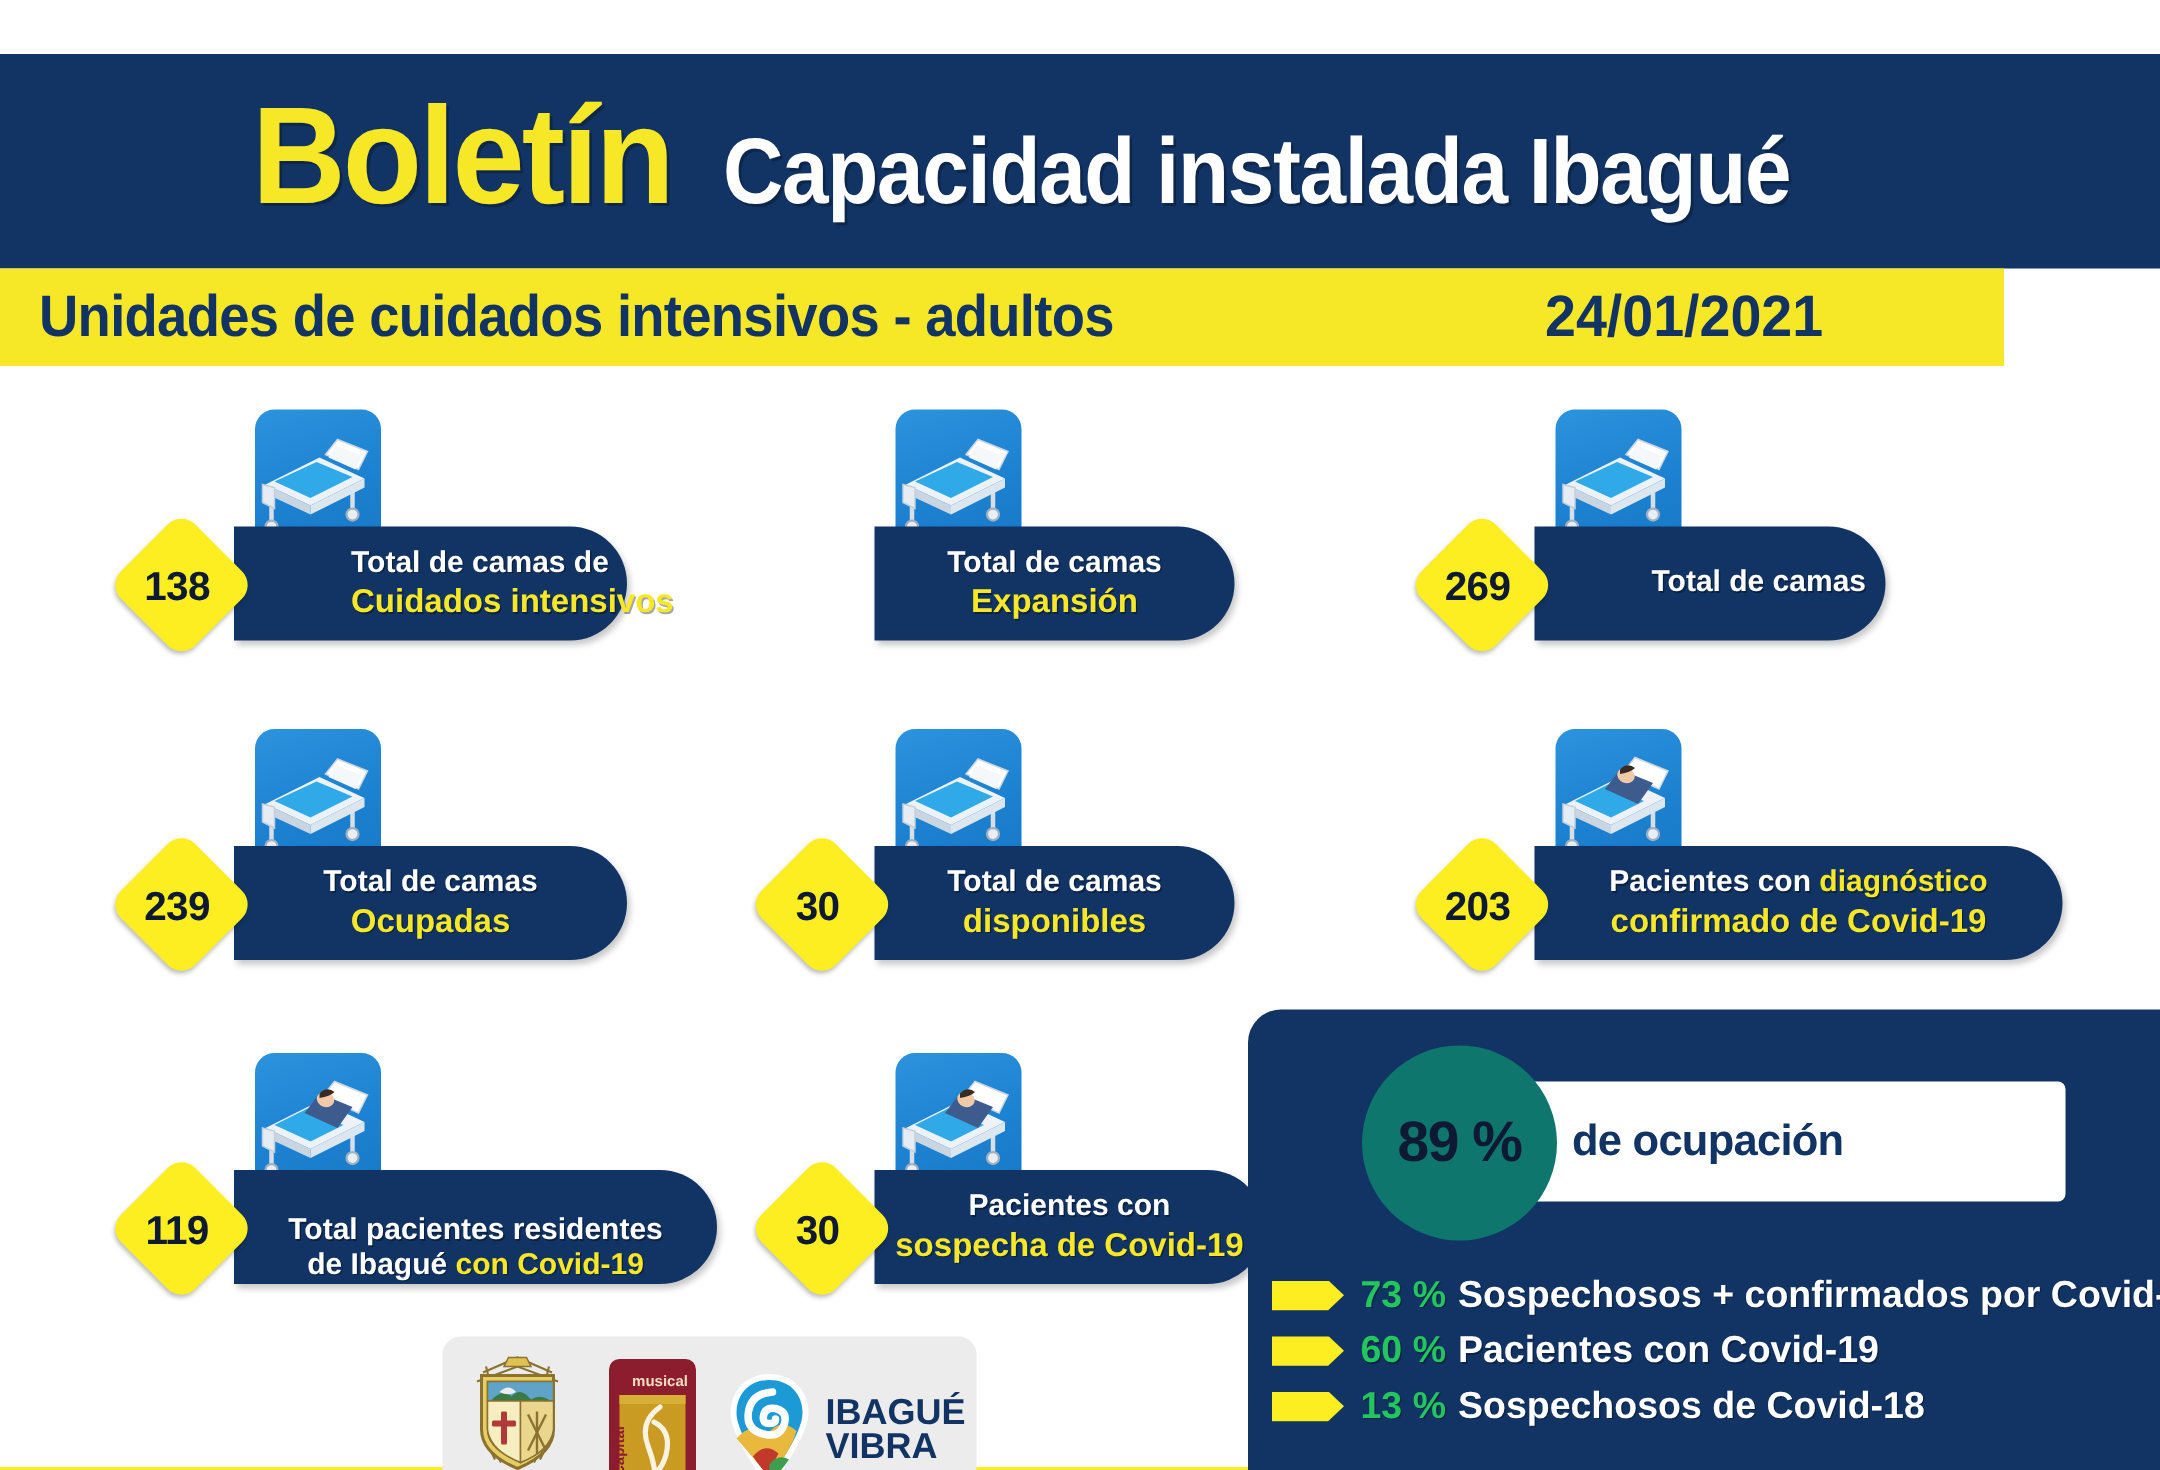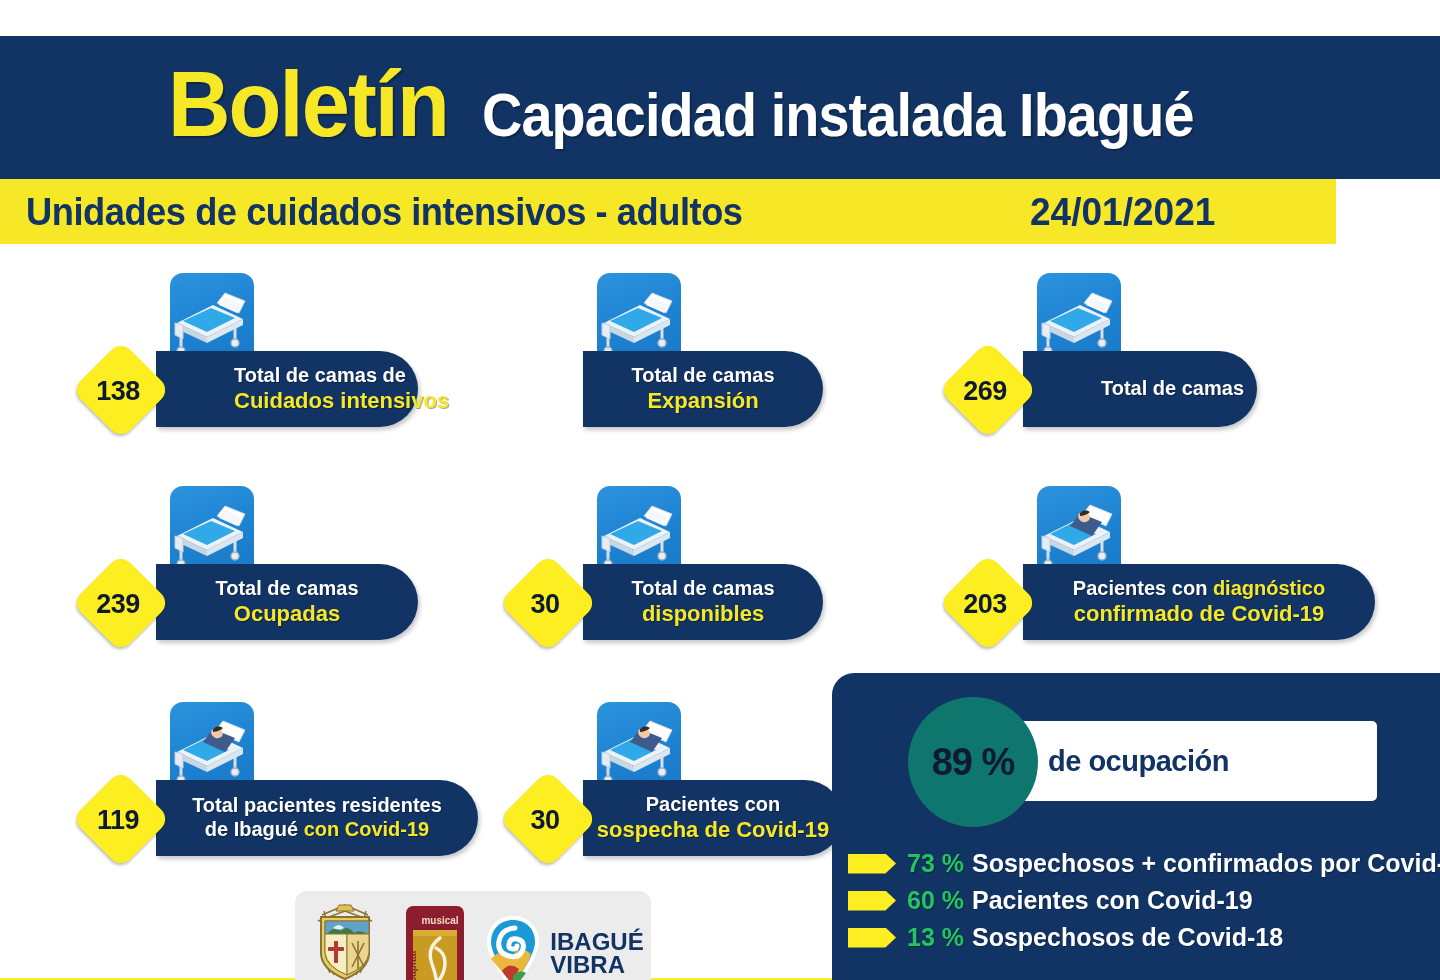--- a/index.html
+++ b/index.html
@@ -343,21 +343,21 @@
           <path d="M34 48 L70 30 L70 36 L34 54 Z" fill="#DCE6EF"></path>
           <path d="M10 32 L34 43 L56 32 L32 21 Z" fill="#2FA9E8"></path>
           <path d="M42 13 L66 24 L72 12 L50 3 Z" fill="#FFFFFF" stroke="#CBD6E1" stroke-width="1"></path>
           <path d="M30 24 L52 34 L62 20 L40 11 Z" fill="#3D5B8C"></path>
           <ellipse cx="44" cy="15" rx="6" ry="5" fill="#EFC9A8" transform="rotate(22 44 15)"></ellipse>
           <path d="M40 11 q5 -5 10 -1 q-3 3 -10 4 Z" fill="#3A2B22"></path>
           <path d="M2 34 L2 46 L10 50 L10 36 Z" fill="#E5ECF3" stroke="#C3D0DC" stroke-width="1"></path>
         </g>
       </svg>
     </div>
-    <div class="pill ctr" style="width:322px;">
+    <div class="pill ctr" style="width:322px;justify-content:flex-end;">
       <div class="l1">Total pacientes residentes</div>
       <div class="l1"><span>de Ibagué </span><span class="hi">con Covid-19</span></div>
     </div>
     <div class="badge">
       <div class="diamond"></div>
       <div class="num">119</div>
     </div>
   </div>
 
   <div class="card" style="left:505px;top:666px;width:340px;height:160px;">

